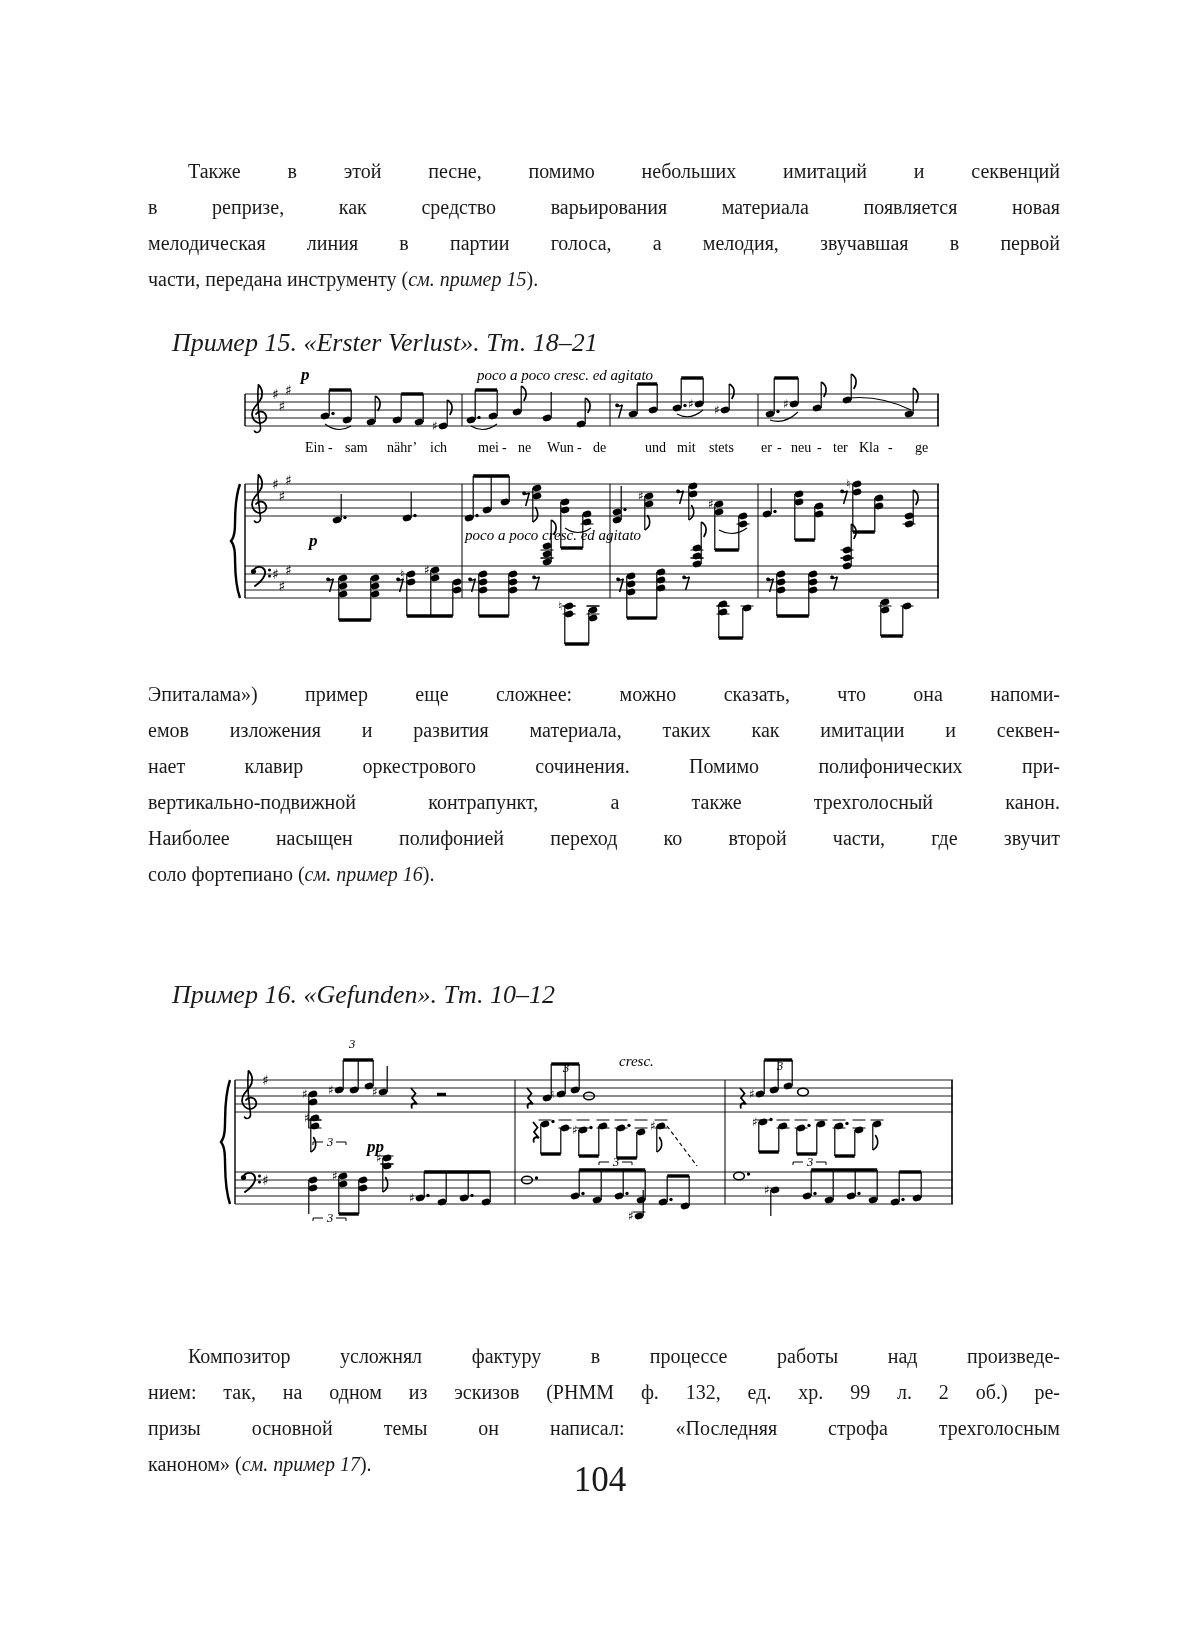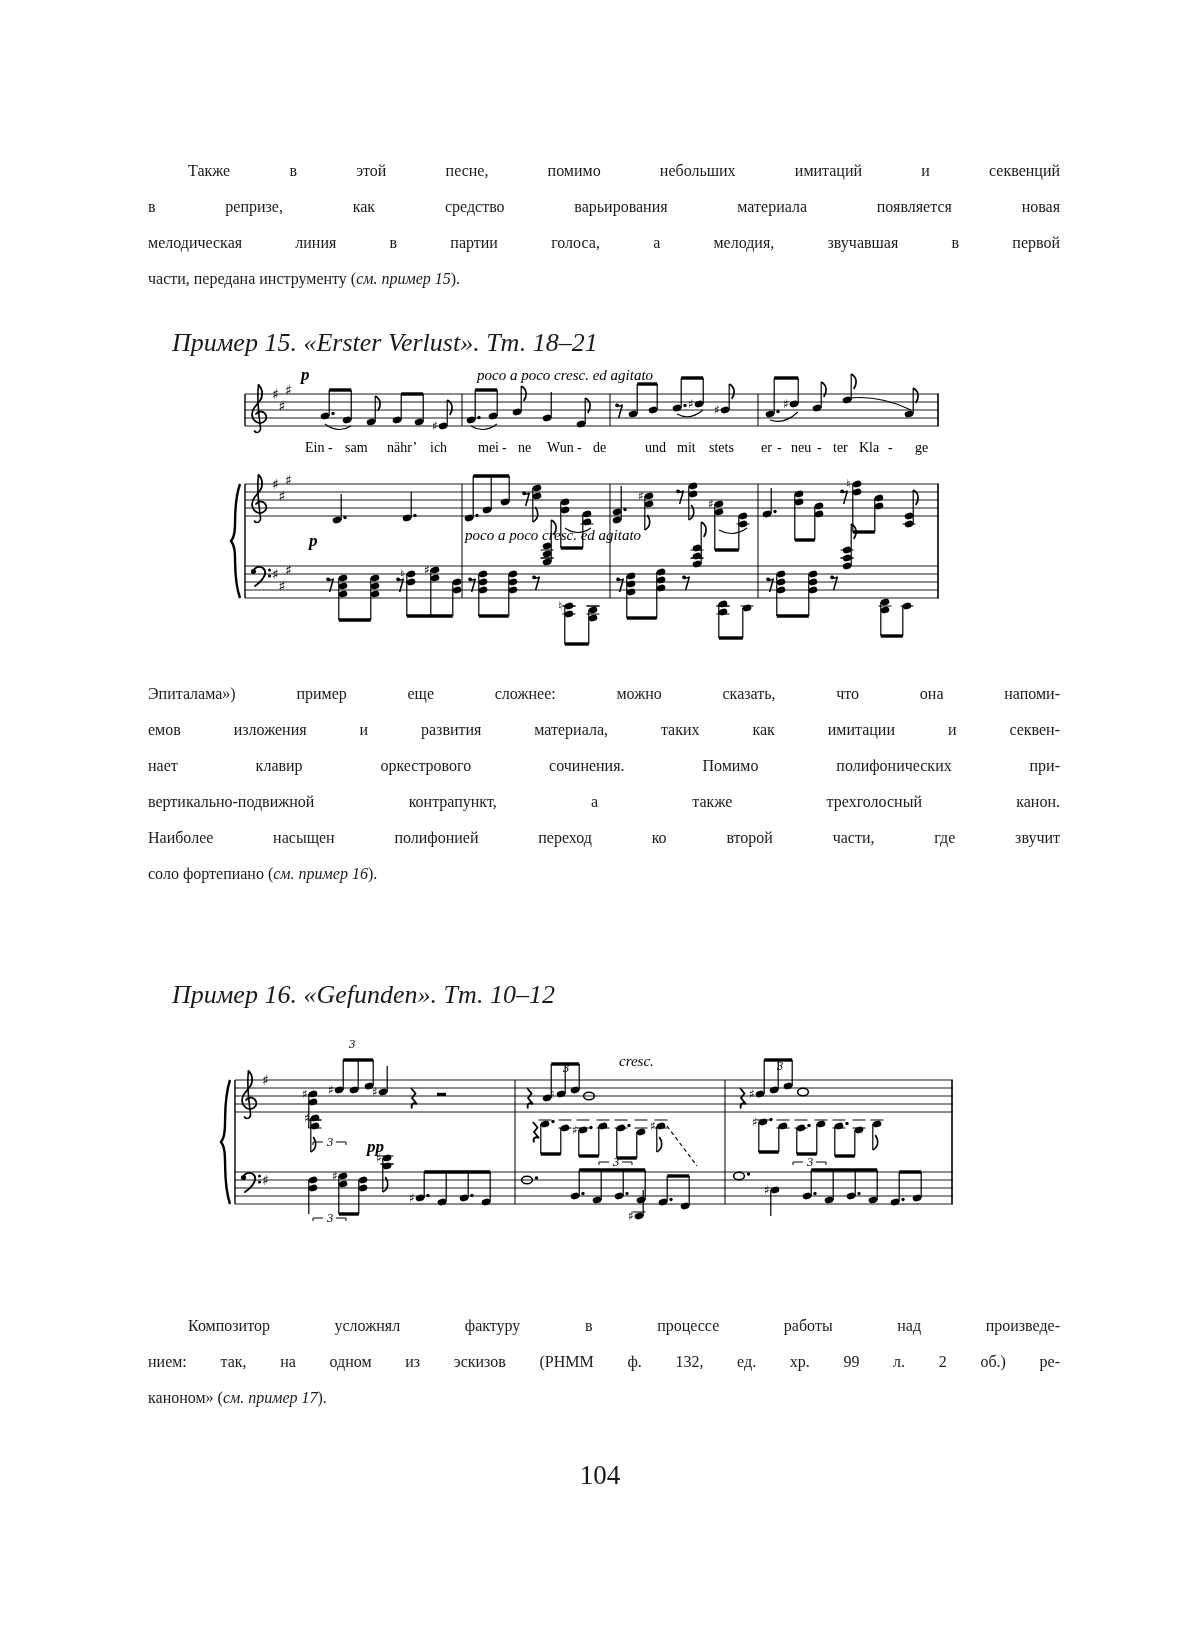--- a/index.html
+++ b/index.html
@@ -1,25 +1,25 @@
 <!DOCTYPE html>
 <html><head>
 <meta charset="utf-8">
 <style>
   html,body{margin:0;padding:0;background:#ffffff;}
   .page{position:relative;width:1200px;height:1626px;background:#fff;overflow:hidden;
         font-family:"Liberation Serif",serif;color:#1a1a1a;}
-  .paragraph{position:absolute;left:148px;width:912px;font-size:16px;line-height:36px;}
+  .paragraph{position:absolute;left:148px;width:912px;font-size:20px;line-height:36px;}
   .line{text-align:justify;text-align-last:justify;-moz-text-align-last:justify;}
   .line.first{text-indent:40px;}
   .line.last{text-align-last:left;-moz-text-align-last:left;}
   .it{font-style:italic;}
   .caption{position:absolute;left:148px;font-size:26px;font-style:italic;white-space:nowrap;margin-left:24px;}
   .music{position:absolute;margin:0;}
-  .pagenum{position:absolute;left:0;width:100%;text-align:center;font-size:27px;}
+  .pagenum{position:absolute;left:0;width:100%;text-align:center;font-size:35px;}
   svg text{font-family:"Liberation Serif",serif;fill:#000;}
   svg text.dyn{font-style:italic;font-weight:bold;font-size:17px;}
   svg text.expr{font-style:italic;font-size:15px;}
   svg text.trip{font-style:italic;font-size:12.5px;}
   svg text.lyr{font-size:14px;}
   svg text.ks{font-family:"DejaVu Sans",sans-serif;font-size:14px;}
   svg text.acc{font-family:"DejaVu Sans",sans-serif;font-size:12px;}
 </style>
 </head>
 <body>
@@ -623,20 +623,21 @@
         <line x1="407" y1="132" x2="417" y2="132" stroke="#000" stroke-width="1"></line>
         <line x1="417" y1="132" x2="417" y2="135" stroke="#000" stroke-width="1"></line>
         <text x="592" y="136" class="trip">3</text>
         <line x1="578" y1="132" x2="588" y2="132" stroke="#000" stroke-width="1"></line>
         <line x1="578" y1="132" x2="578" y2="135" stroke="#000" stroke-width="1"></line>
         <line x1="601" y1="132" x2="611" y2="132" stroke="#000" stroke-width="1"></line>
         <line x1="611" y1="132" x2="611" y2="135" stroke="#000" stroke-width="1"></line>
         <line x1="452" y1="96" x2="482" y2="136" stroke="#000" stroke-width="1.1" stroke-dasharray="4 3"></line>
       </svg></figure>
 
-  <div class="paragraph" style="top:1308px">
+  <div class="paragraph" style="top:1338px">
       <div class="line first"><span>Композитор усложнял фактуру в процессе работы над произведе-</span></div>
       <div class="line"><span>нием: так, на одном из эскизов (РНММ ф. 132, ед. хр. 99 л. 2 об.) ре-</span></div>
+      <div class="line"><span>призы основной темы он написал: «Последняя строфа трехголосным</span></div>
       <div class="line last"><span>каноном» (</span><span class="it">см. пример 17</span><span>).</span></div>
     </div>
 
   <div class="pagenum" style="top:1460px">104</div>
 </div>
 
 </body></html>

